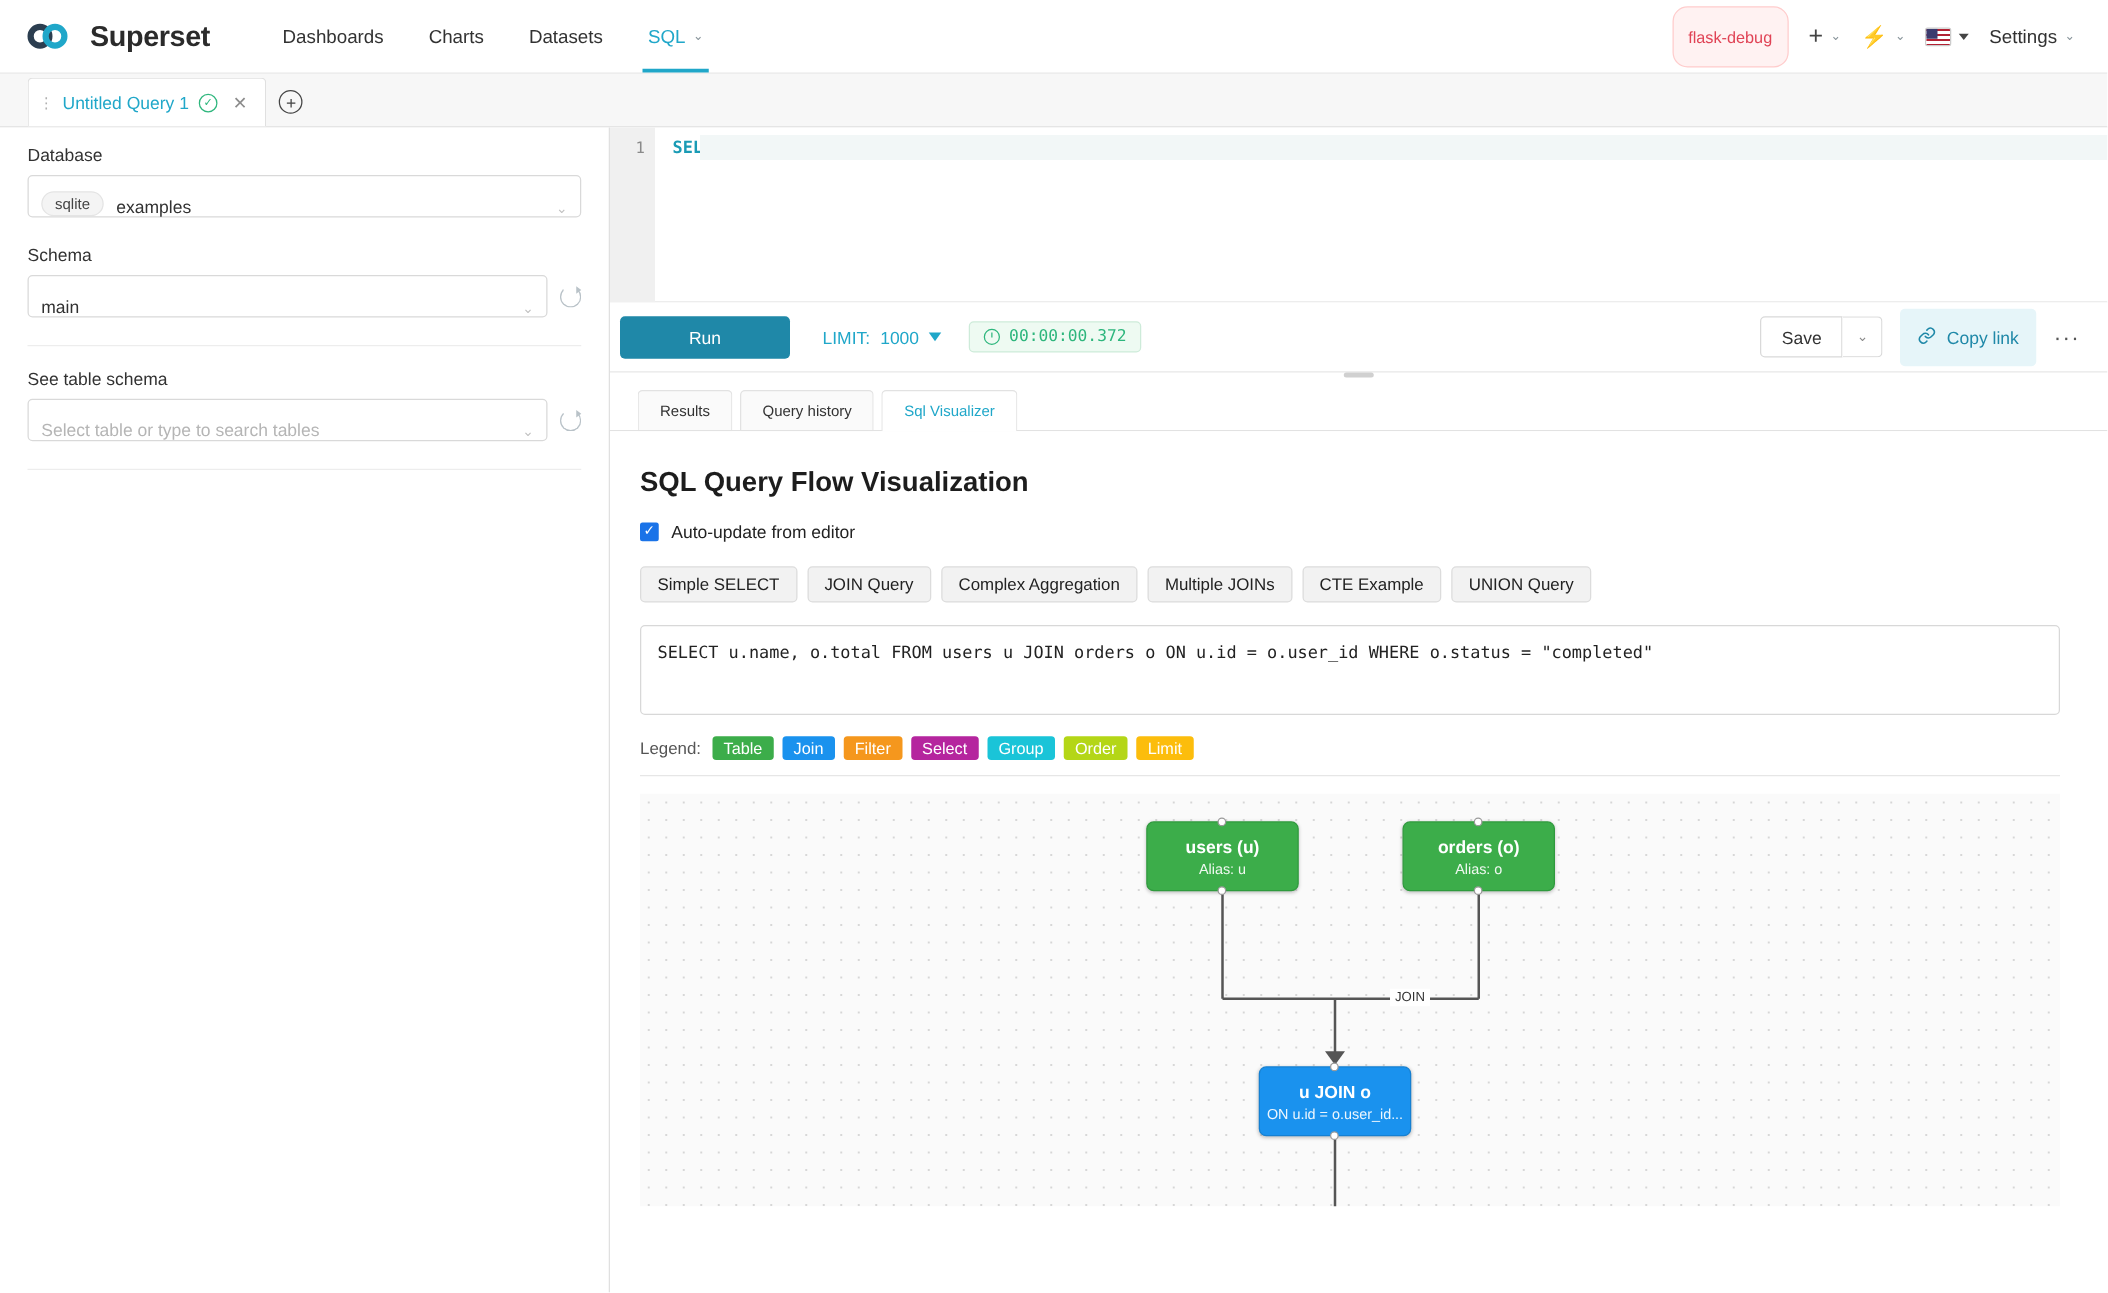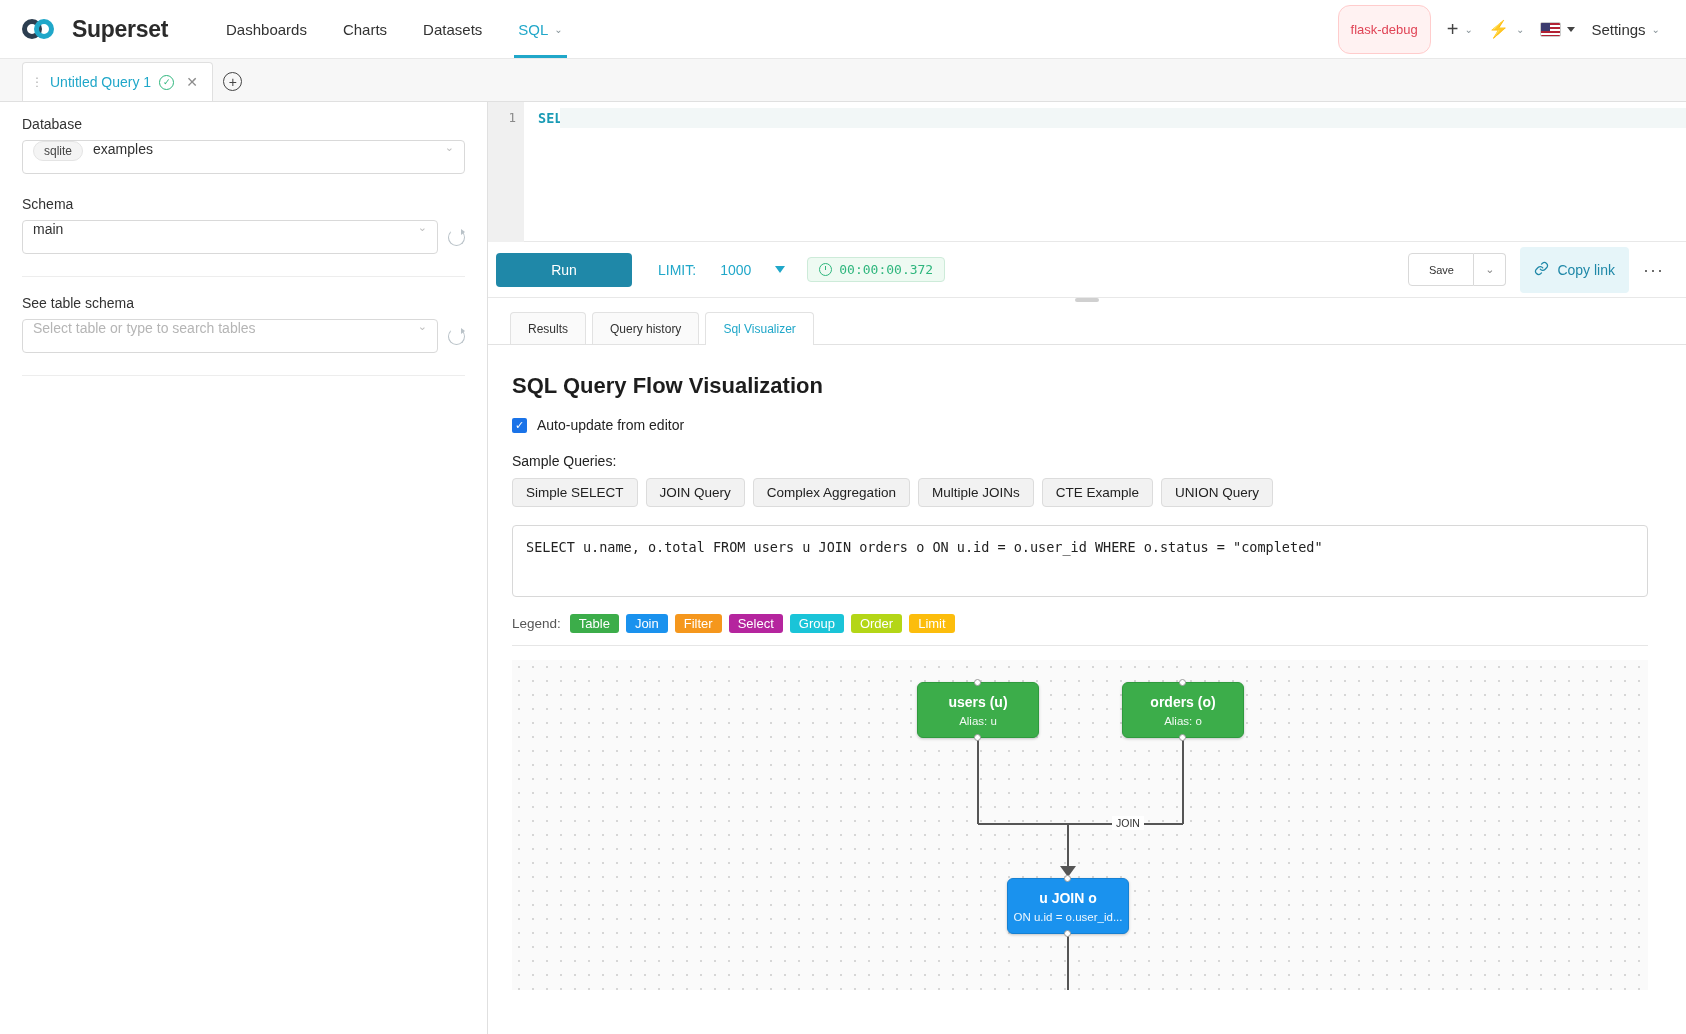--- a/index.html
+++ b/index.html
@@ -102,21 +102,21 @@
   
   .split { display: flex; height: calc(1034px - 59px - 43px); }
   .leftpane {
     width: 488px; border-right: 1px solid #e0e0e0;
     padding: 14px 22px 0 22px; background: #fff;
     flex: none;
   }
   .fieldlabel { font-size: 14px; color: #323232; margin-bottom: 8px; }
   .selectbox {
     height: 34px; border: 1px solid #d9d9d9; border-radius: 4px;
-    background: #fff; display: flex; align-items: flex-start;
+    background: #fff; display: flex; align-items: flex-end;
     padding: 0 10px 0 10px; cursor: pointer; position: relative;
   }
   .selectbox .chev { margin-left: auto; color: #bfbfbf; font-size: 11px; }
   .dbpill {
     background: #f4f4f4; border: 1px solid #e4e4e4; border-radius: 12px;
     font-size: 12px; padding: 2px 10px; color: #444; margin-right: 10px;
   }
   .selval { font-size: 14px; color: #323232; }
   .selval.placeholder { color: #b5b5b5; }
   .row-with-refresh { display: flex; align-items: center; gap: 10px; }
@@ -170,41 +170,41 @@
     padding: 0 22px 0 8px; border-bottom: 1px solid #e8e8e8; background: #fff;
     position: relative;
   }
   .runbtn {
     width: 136px; height: 34px; background: #1f88a8; color: #fff;
     border: none; border-radius: 4px; font-size: 14px; cursor: pointer;
     font-family: inherit;
   }
   .limit {
     margin-left: 26px; color: #20a7c9; font-size: 14px;
-    display: flex; align-items: center; gap: 24px; cursor: pointer;
+    display: flex; align-items: center; gap: 8px; cursor: pointer;
   }
   .limit .tri { width: 0; height: 0; border-left: 5px solid transparent; border-right: 5px solid transparent; border-top: 7px solid #20a7c9; }
   .timerpill {
     margin-left: 22px; background: #eefaf2; border: 1px solid #cdebd9;
     border-radius: 4px; color: #2eb67d; font-size: 13px;
     padding: 4px 11px; display: flex; align-items: center; gap: 7px;
     font-family: "DejaVu Sans Mono", monospace;
   }
   .clock {
     width: 13px; height: 13px; border-radius: 50%; border: 1.4px solid #2eb67d;
     position: relative; flex: none;
   }
   .clock::after {
     content:""; position:absolute; left: 4.5px; top: 2px; width: 1.2px; height: 4px; background: #2eb67d;
   }
   .tb-right { margin-left: auto; display: flex; align-items: center; gap: 14px; }
   .savegroup { display: flex; }
   .savebtn {
     height: 33px; min-width: 66px; border: 1px solid #d9d9d9; background: #fff;
-    border-radius: 4px 0 0 4px; font-size: 11px; color: #323232; cursor: pointer;
+    border-radius: 4px 0 0 4px; font-size: 14px; color: #323232; cursor: pointer;
     font-family: inherit; padding: 0 14px;
   }
   .savecaret {
     height: 33px; width: 32px; border: 1px solid #d9d9d9; border-left: none;
     background: #fff; border-radius: 0 4px 4px 0; color: #888; cursor: pointer;
     display: flex; align-items: center; justify-content: center; font-size: 11px;
   }
   .copylink {
     height: 46px; background: #e6f5f9; color: #1f88a8; border: none;
     border-radius: 4px; font-size: 14px; padding: 0 14px; cursor: pointer;
@@ -451,21 +451,20 @@
     <div class="tabline"></div>
 
     <div class="vizbody">
       <h2 class="viz-title">SQL Query Flow Visualization</h2>
 
       <div class="autoupd">
         <span class="cbox">✓</span>
         <span class="autoupd-label">Auto-update from editor</span>
       </div>
 
-      <div class="sq-label">Sample Queries:</div>
       <div class="sqrow" id="sample-row">
           <button class="sqbtn">Simple SELECT</button>
           <button class="sqbtn">JOIN Query</button>
           <button class="sqbtn">Complex Aggregation</button>
           <button class="sqbtn">Multiple JOINs</button>
           <button class="sqbtn">CTE Example</button>
           <button class="sqbtn">UNION Query</button>
         </div>
 
       <textarea class="sqlbox" spellcheck="false" style="">SELECT u.name, o.total FROM users u JOIN orders o ON u.id = o.user_id WHERE o.status = "completed"</textarea>

